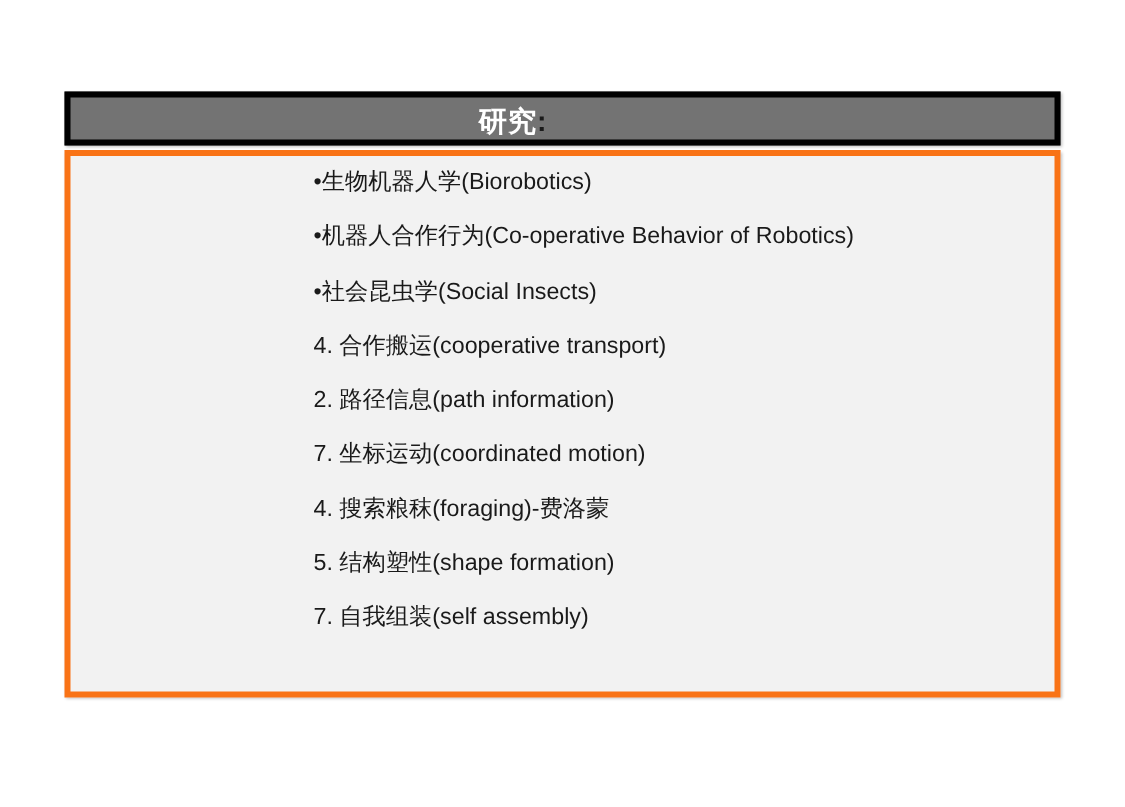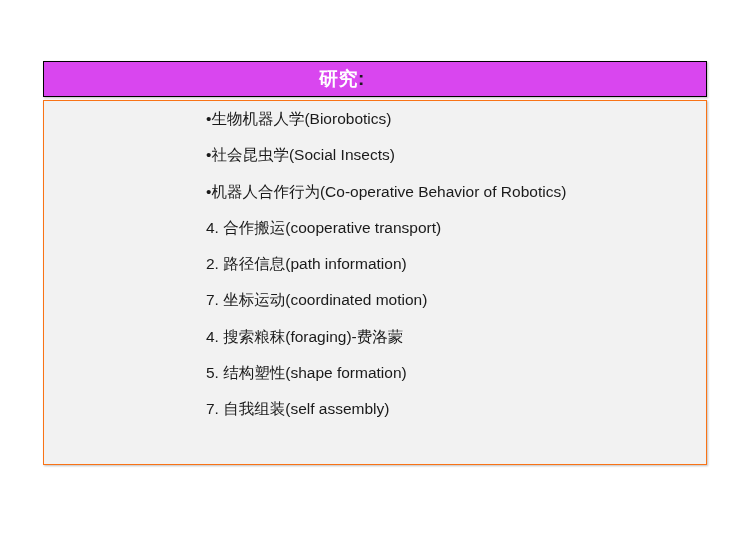--- a/index.html
+++ b/index.html
@@ -17,22 +17,22 @@
     height: 538px;
     background: #ffffff;
   }
   .header-bar {
     position: absolute;
     left: 43px;
     top: 61px;
     width: 664px;
     height: 36px;
     box-sizing: border-box;
-    background: #d946ef;
-    border: 1px solid #000000;
+    background: #737373;
+    border: 4px solid #000000;
     box-shadow: 1px 1px 2px rgba(0,0,0,0.25);
     text-align: center;
     line-height: 34px;
   }
   .header-text {
     position: relative;
     left: -33px;
     display: inline-block;
     font-size: 19px;
     font-weight: 600;
@@ -45,21 +45,21 @@
     font-weight: 700;
   }
   .content-panel {
     position: absolute;
     left: 43px;
     top: 100px;
     width: 664px;
     height: 365px;
     box-sizing: border-box;
     background: #f2f2f2;
-    border: 1px solid #f97316;
+    border: 4px solid #f97316;
     box-shadow: 1px 1px 2px rgba(0,0,0,0.25);
     padding: 0 0 0 162px;
     overflow: hidden;
   }
   .list-item {
     font-size: 15.5px;
     line-height: 36.3px;
     color: #1a1a1a;
     white-space: nowrap;
   }
@@ -68,22 +68,22 @@
 <body>
 
 <div class="page">
 
   <div class="header-bar">
     <span class="header-text"><span>研究</span><span class="colon">:</span></span>
   </div>
 
   <div class="content-panel">
     <div class="list-item">•生物机器人学(Biorobotics)</div>
+    <div class="list-item">•机器人合作行为(Co-operative Behavior of Robotics)</div>
     <div class="list-item">•社会昆虫学(Social Insects)</div>
-    <div class="list-item">•机器人合作行为(Co-operative Behavior of Robotics)</div>
     <div class="list-item">4. 合作搬运(cooperative transport)</div>
     <div class="list-item">2. 路径信息(path information)</div>
     <div class="list-item">7. 坐标运动(coordinated motion)</div>
     <div class="list-item">4. 搜索粮秣(foraging)-费洛蒙</div>
     <div class="list-item">5. 结构塑性(shape formation)</div>
     <div class="list-item">7. 自我组装(self assembly)</div>
   </div>
 
 </div>
 

